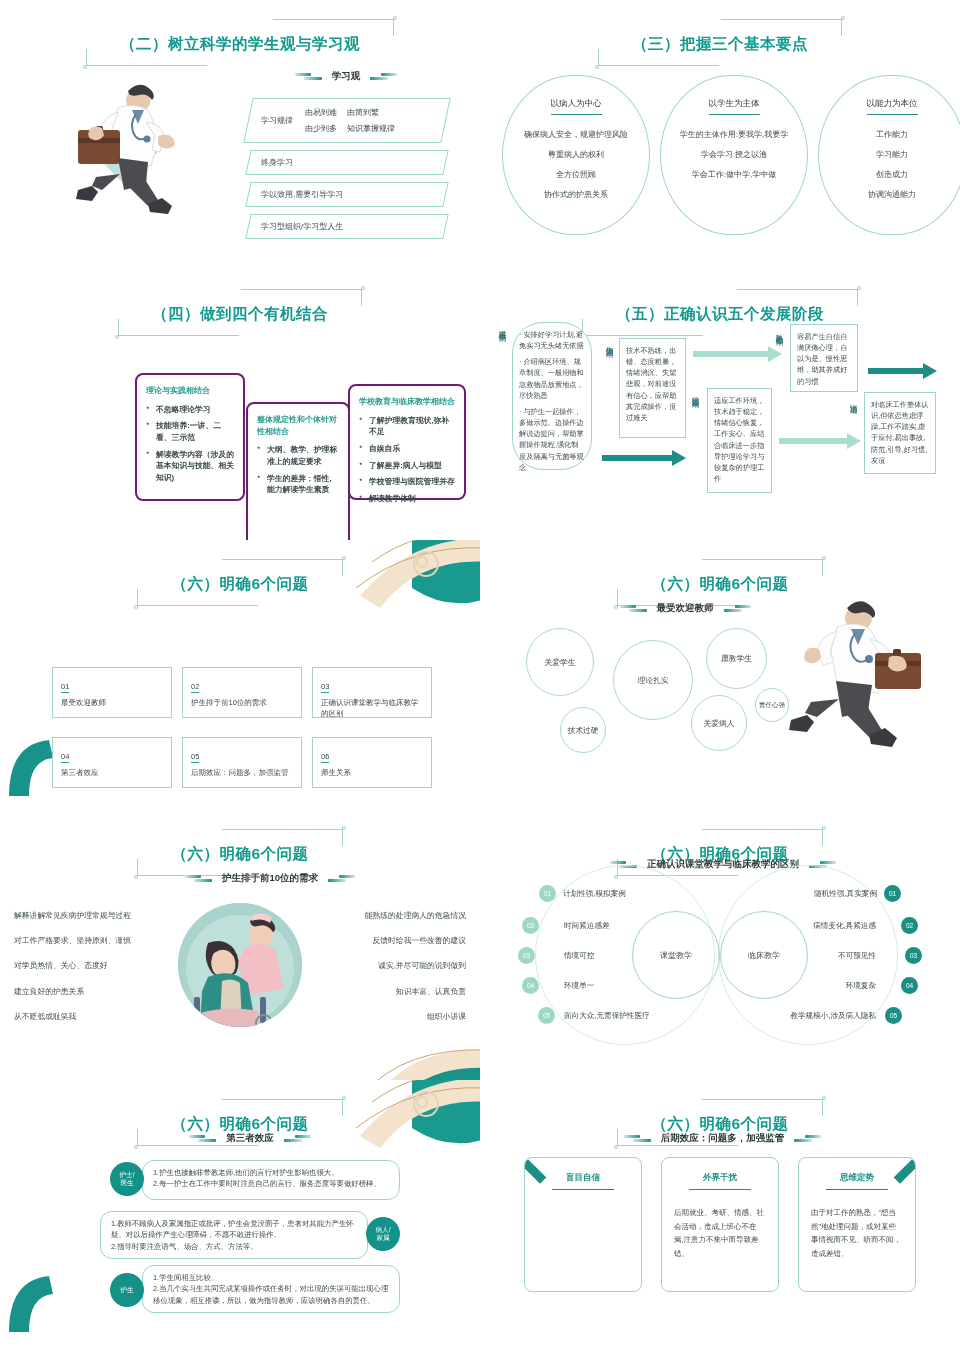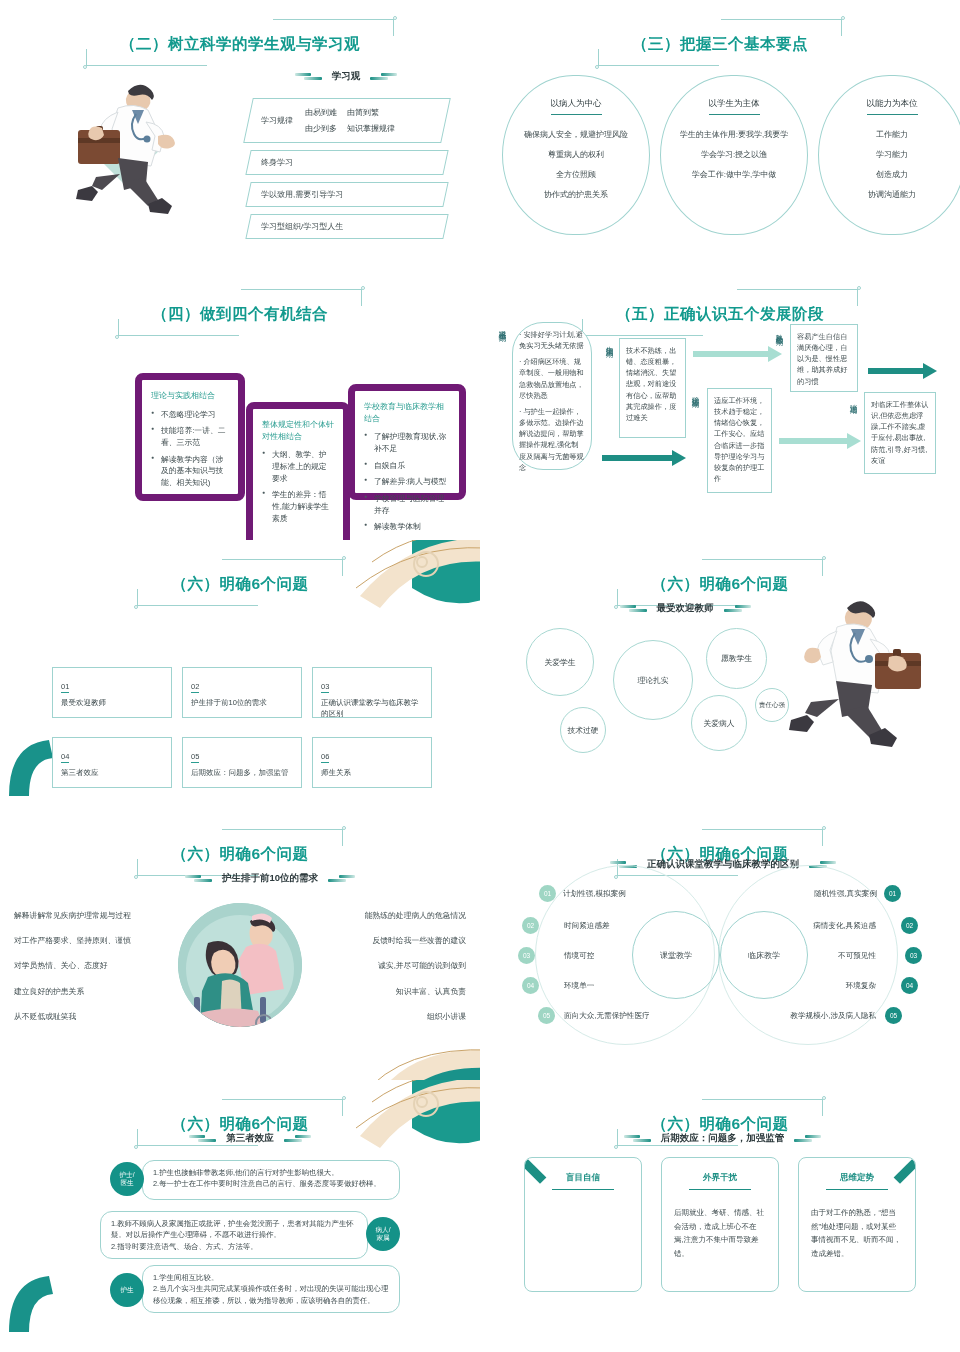--- a/index.html
+++ b/index.html
@@ -83,22 +83,22 @@
     align-items: center; padding-top: 22px;
   }
   .ell-head {
     font-size: 8.5px; color: #2d3a3d; padding-bottom: 4px;
     border-bottom: 1.4px solid #2a8d84; margin-bottom: 14px;
   }
   .ell-item { font-size: 8px; color: #3d4a4d; margin-bottom: 9px; white-space: nowrap; }
 
   
   .combo-card {
-    position: absolute; border: 7px solid #701a75; border-radius: 8px;
-    background: #fff; padding: 10px 9px;
+    position: absolute; border: 2px solid #701a75; border-radius: 8px;
+    background: #fff; padding: 10px 9px; font-weight: bold;
   }
   .combo-head { font-size: 8px; color: #2a9d91; line-height: 1.45; margin-bottom: 7px; }
   .combo-li { font-size: 7.8px; color: #3d4a4d; line-height: 1.5; margin-bottom: 5px; position: relative; padding-left: 10px; }
   .combo-li:before { content:"●"; position:absolute; left:0; top:0; font-size:5px; color:#4a5a5d; }
 
   
   .stage-box {
     position: absolute; border: 1px solid #9fd3cf; background: #fff;
     padding: 6px 6px; font-size: 7.2px; line-height: 1.55; color: #3d4a4d;
   }

